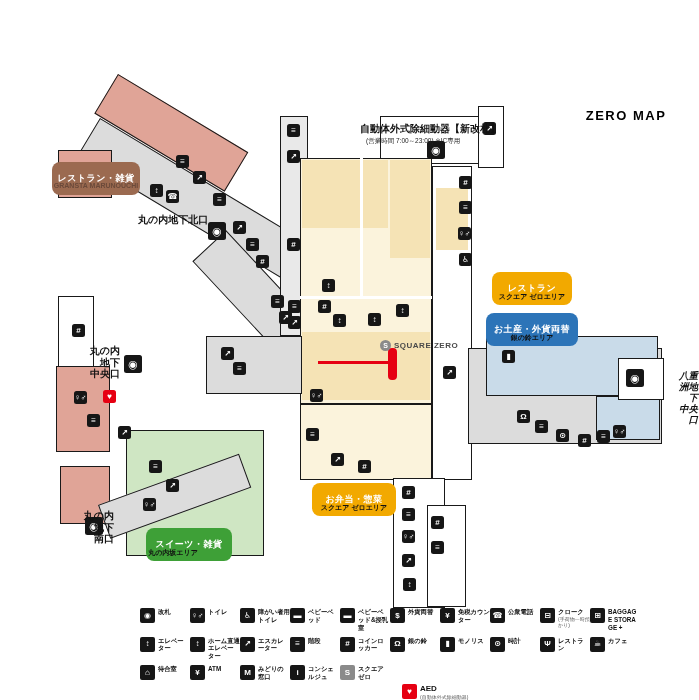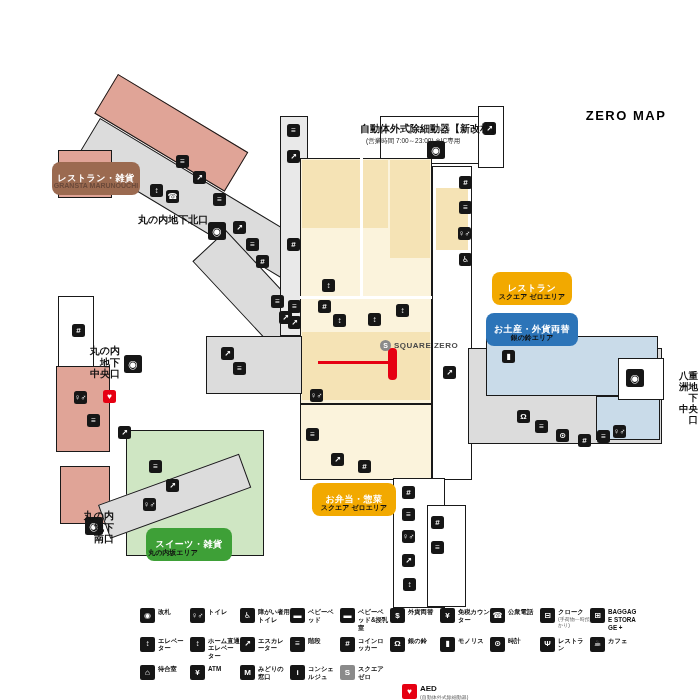--- a/index.html
+++ b/index.html
@@ -164,21 +164,21 @@
   <div class="lbl" style="left:54px;top:345px;width:66px;font-size:10px;">
     <span class="ln">丸の内地下</span>
     <span class="ln">中央口</span>
   </div>
 
   <div class="lbl" style="left:48px;top:510px;width:66px;font-size:10px;">
     <span class="ln">丸の内地下</span>
     <span class="ln">南口</span>
   </div>
 
-  <div class="lbl" style="left:646px;top:371px;width:52px;font-size:9.5px;">
+  <div class="lbl" style="left:646px;top:371px;width:52px;font-size:9.5px;font-style:italic;">
     <span class="ln">八重洲地下</span>
     <span class="ln">中央口</span>
   </div>
 
   <div class="badge" style="left: 52px; top: 162px; width: 88px; background: rgb(155, 106, 80);">レストラン・雑貨</div>
   <div class="badge-sub" style="left:46px;top:182px;width:100px;color:#6B4A3A;">GRANSTA MARUNOUCHI</div>
 
   <div class="badge" style="left: 492px; top: 272px; width: 80px; background: rgb(242, 169, 0);">レストラン</div>
   <div class="badge-sub" style="left:488px;top:292px;width:88px;">スクエア ゼロエリア</div>
 

